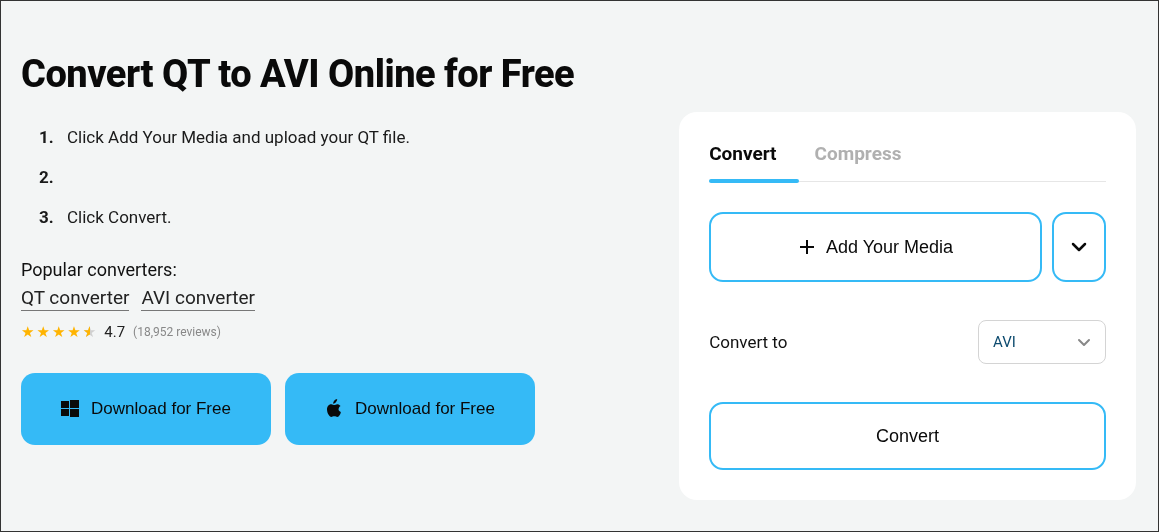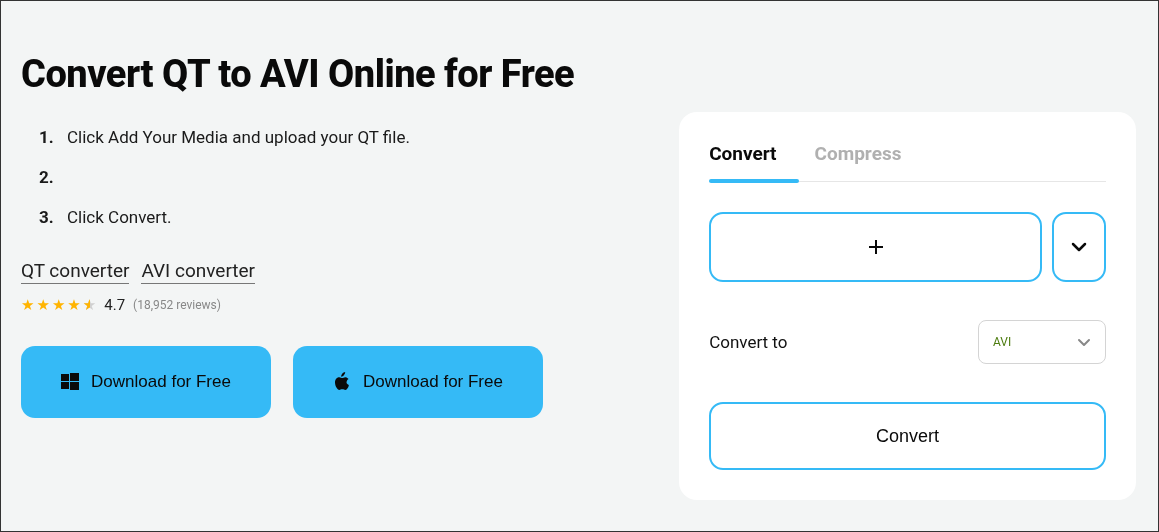--- a/index.html
+++ b/index.html
@@ -97,21 +97,21 @@
     .rating-val {
       font-size: 15px;
       color: #222;
     }
     .rating-count {
       font-size: 12px;
       color: #888;
     }
     .download-buttons {
       display: flex;
-      gap: 22px;
+      gap: 14px;
       align-items: flex-end;
     }
     .dl-btn {
       background: #35baf6;
       color: #0a0a0a;
       border: none;
       border-radius: 14px;
       padding: 0 32px;
       height: 72px;
       font-size: 17px;
@@ -214,22 +214,22 @@
       justify-content: space-between;
       min-width: 128px;
       height: 44px;
       border: 1px solid #d4d4d4;
       border-radius: 8px;
       padding: 0 14px;
       cursor: pointer;
       background: #fff;
     }
     .format-text {
-      font-size: 12px;
-      color: #4d7c0f;
+      font-size: 15px;
+      color: #0c4a6e;
     }
     .convert-btn {
       width: 100%;
       height: 68px;
       border: 2px solid #35baf6;
       background: #fff;
       border-radius: 14px;
       font-size: 18px;
       color: #0a0a0a;
       cursor: pointer;
@@ -252,20 +252,21 @@
       </div>
       <div class="step">
         <span class="step-num">2.</span>
       </div>
       <div class="step">
         <span class="step-num">3.</span>
         <span>Click Convert.</span>
       </div>
     </div>
 
+    <div class="popular-label">Popular converters:</div>
     <div class="converter-links">
       <a href="#">QT converter</a>
       <a href="#">AVI converter</a>
     </div>
 
     <div class="rating-row">
       <div class="stars">
         <span class="star">★</span>
         <span class="star">★</span>
         <span class="star">★</span>
@@ -308,20 +309,21 @@
       </div>
 
       <div class="add-row">
         <button class="add-btn">
           <span class="plus-icon">
             <svg width="18" height="18" viewBox="0 0 18 18" stroke="#0a0a0a" stroke-width="2" fill="none">
               <line x1="9" y1="2" x2="9" y2="16"></line>
               <line x1="2" y1="9" x2="16" y2="9"></line>
             </svg>
           </span>
+          <span>Add Your Media</span>
         </button>
         <button class="add-caret">
           <span class="caret-icon">
             <svg width="18" height="12" viewBox="0 0 18 12" stroke="#0a0a0a" stroke-width="2.5" fill="none" stroke-linecap="round" stroke-linejoin="round">
               <polyline points="3,3 9,9 15,3"></polyline>
             </svg>
           </span>
         </button>
       </div>
 

